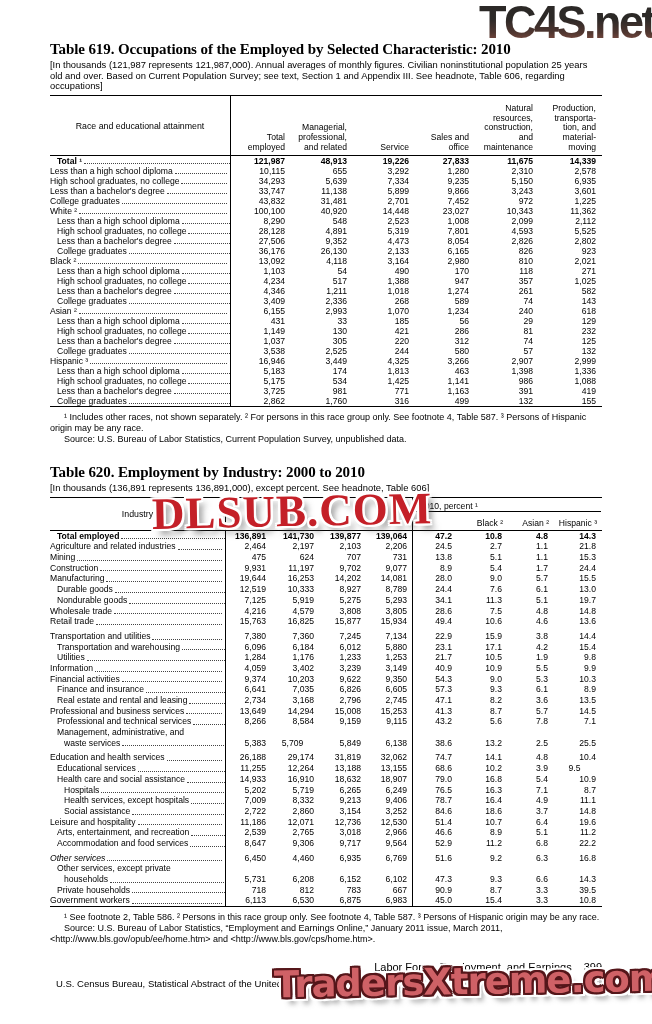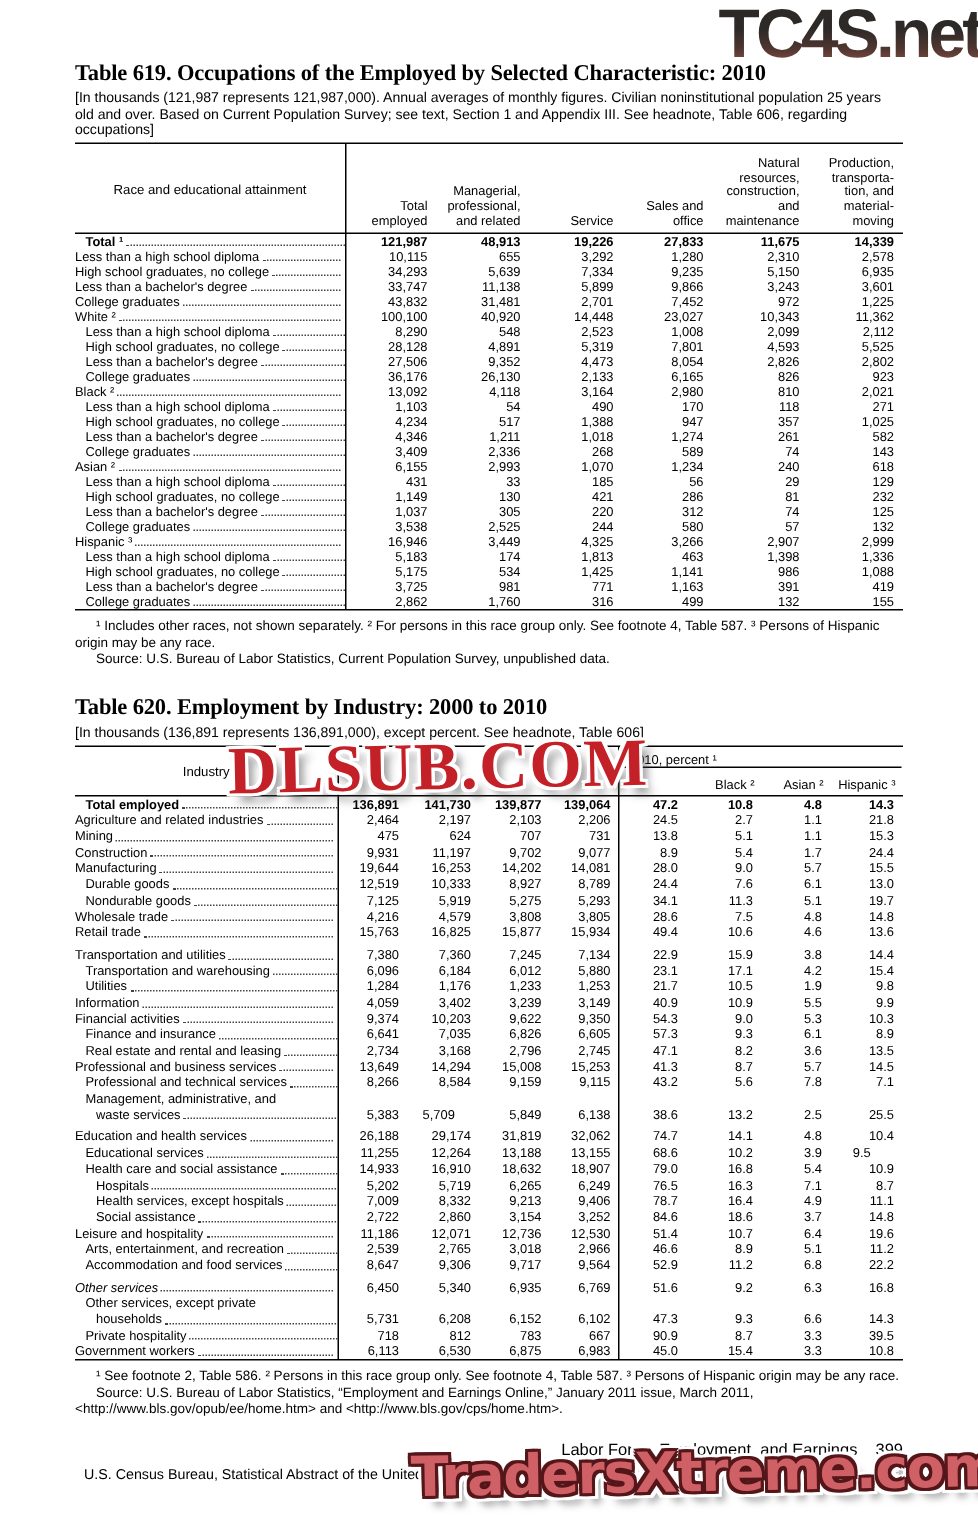--- a/index.html
+++ b/index.html
@@ -941,21 +941,21 @@
             <div class="num" style="width: 48px;">22.2</div>
           </div>
           <div class="t-row gap">
             <div class="stub" style="width: 175px; font-style: italic;">
               <div class="l1 flexline" style="padding-left: 0px;">
                 <span>Other services</span>
                 <span class="leader"></span>
               </div>
             </div>
             <div class="num" style="width: 46px;">6,450</div>
-            <div class="num" style="width: 48px;">5,340</div>
+            <div class="num" style="width: 48px;">4,460</div>
             <div class="num" style="width: 47px;">6,935</div>
             <div class="num" style="width: 46px;">6,769</div>
             <div class="num" style="width: 45px;">51.6</div>
             <div class="num" style="width: 50px;">9.2</div>
             <div class="num" style="width: 46px;">6.3</div>
             <div class="num" style="width: 48px;">16.8</div>
           </div>
           <div class="t-row two">
             <div class="stub" style="width: 175px;">
               <div class="l1" style="padding-left: 7px;">Other services, except private</div>
@@ -969,21 +969,21 @@
             <div class="num" style="width: 47px;">6,152</div>
             <div class="num" style="width: 46px;">6,102</div>
             <div class="num" style="width: 45px;">47.3</div>
             <div class="num" style="width: 50px;">9.3</div>
             <div class="num" style="width: 46px;">6.6</div>
             <div class="num" style="width: 48px;">14.3</div>
           </div>
           <div class="t-row">
             <div class="stub" style="width: 175px;">
               <div class="l1 flexline" style="padding-left: 7px;">
-                <span>Private hospitality</span>
+                <span>Private households</span>
                 <span class="leader"></span>
               </div>
             </div>
             <div class="num" style="width: 46px;">718</div>
             <div class="num" style="width: 48px;">812</div>
             <div class="num" style="width: 47px;">783</div>
             <div class="num" style="width: 46px;">667</div>
             <div class="num" style="width: 45px;">90.9</div>
             <div class="num" style="width: 50px;">8.7</div>
             <div class="num" style="width: 46px;">3.3</div>

